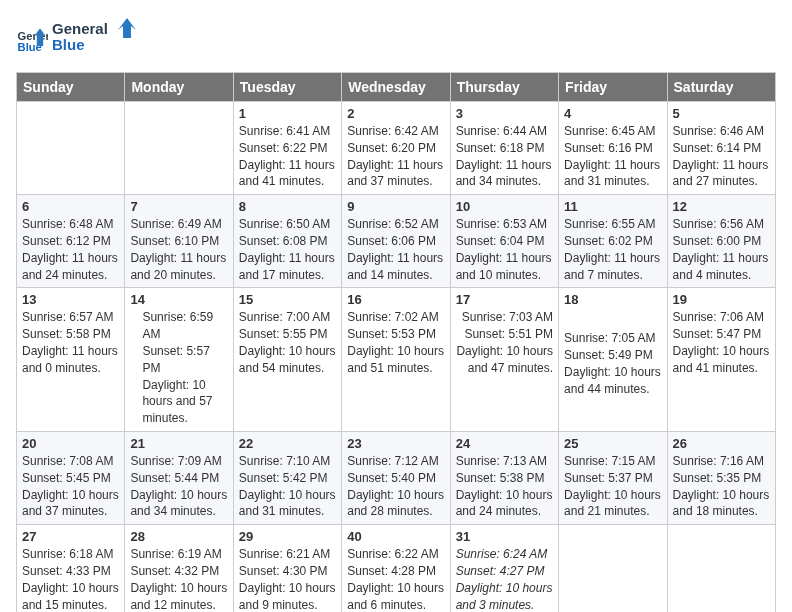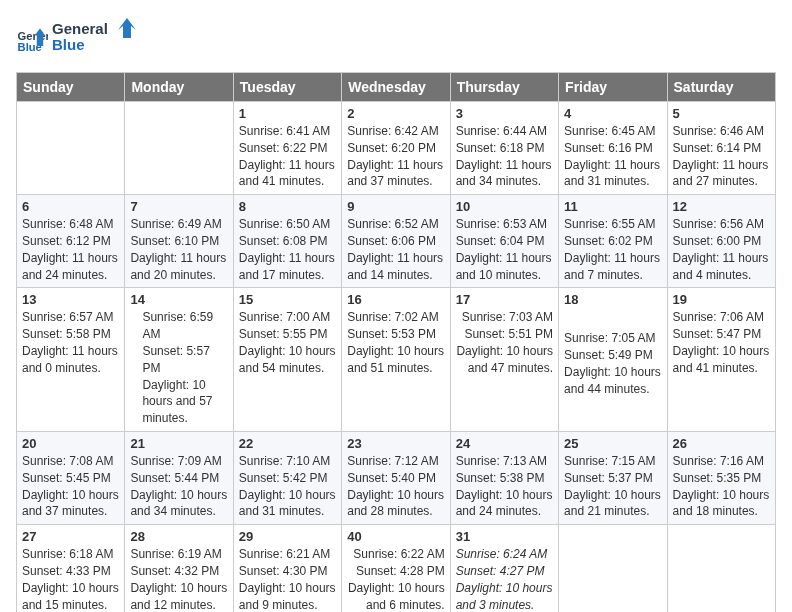--- a/index.html
+++ b/index.html
@@ -292,21 +292,21 @@
 Daylight: 10 hours and 12 minutes.</div>
         </td>
         <td>
           <span class="day-num">29</span>
           <div class="cell-content" style="white-space: pre-line;">Sunrise: 6:21 AM
 Sunset: 4:30 PM
 Daylight: 10 hours and 9 minutes.</div>
         </td>
         <td>
           <span class="day-num">40</span>
-          <div class="cell-content" style="white-space: pre-line; text-align: right;">Sunrise: 6:22 AM
+          <div class="cell-content" style="white-space: pre-line;">Sunrise: 6:22 AM
 Sunset: 4:28 PM
 Daylight: 10 hours and 6 minutes.</div>
         </td>
         <td>
           <span class="day-num">31</span>
           <div class="cell-content" style="white-space: pre-line; font-style: italic;">Sunrise: 6:24 AM
 Sunset: 4:27 PM
 Daylight: 10 hours and 3 minutes.</div>
         </td>
         <td></td>

